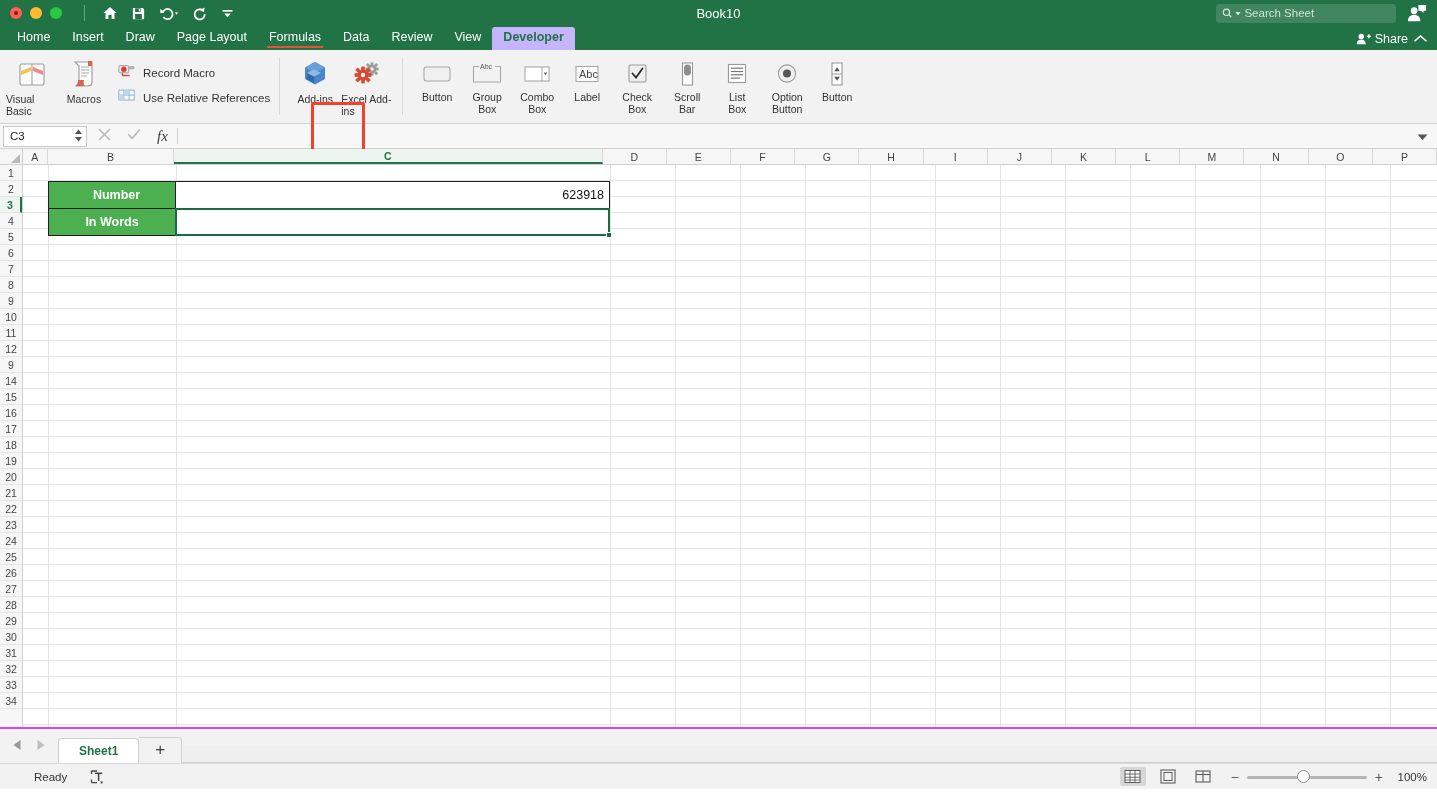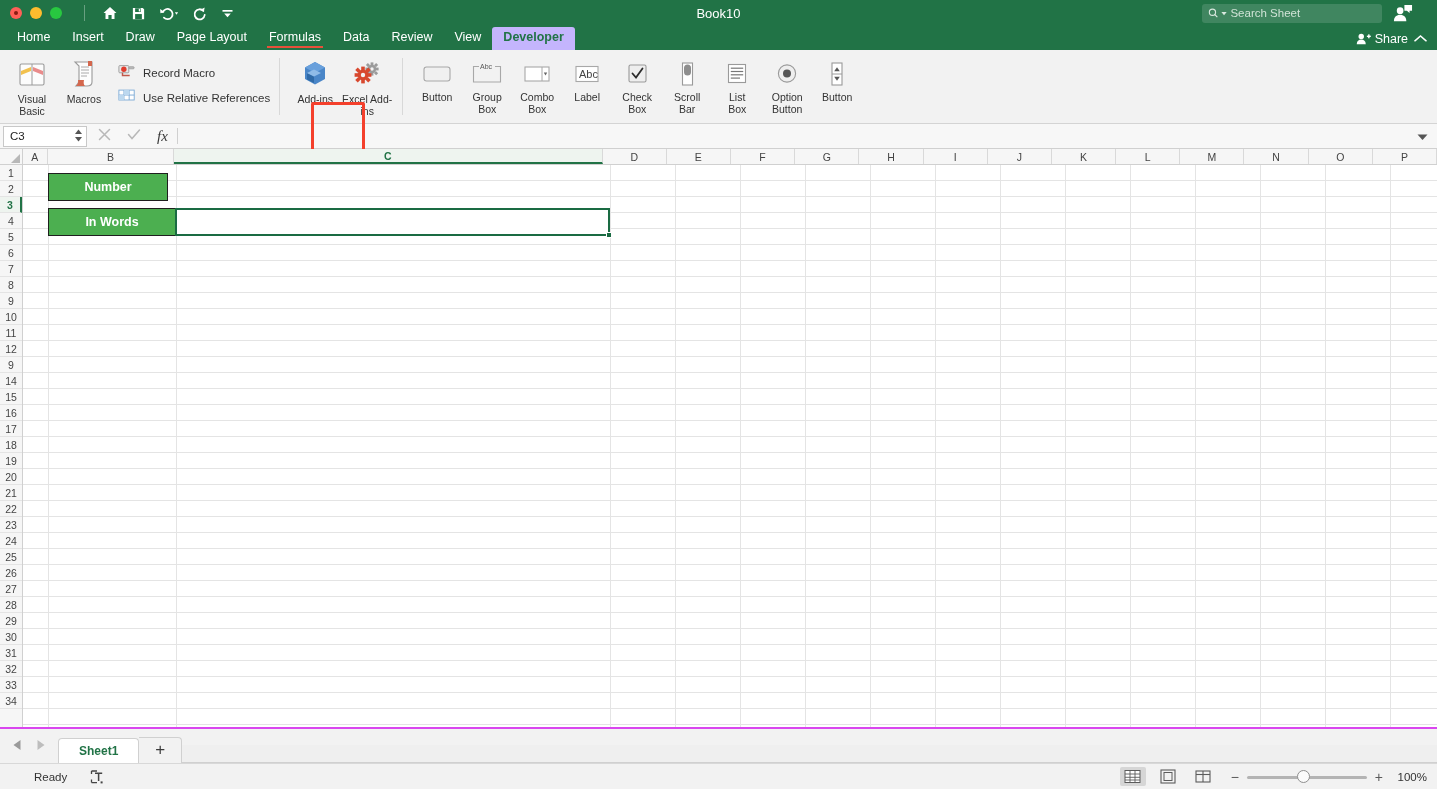--- a/index.html
+++ b/index.html
@@ -31,21 +31,21 @@
   .qat { display: flex; align-items: center; gap: 13px; margin-left: 22px; }
   .qat-sep { width: 1px; height: 16px; background: rgba(255,255,255,.32); margin-right: 4px; }
   .qicon { display: flex; align-items: center; color: #fff; cursor: default; }
   .qicon svg { display: block; }
   .apptitle {
     position: absolute; left: 0; right: 0; text-align: center;
     color: #fff; font-size: 13px; font-weight: 400; pointer-events: none;
   }
   .tb-right {
     margin-left: auto; display: flex; align-items: center;
-    gap: 10px; padding-right: 24px;
+    gap: 10px; padding-right: 10px;
   }
   .searchbox {
     width: 180px; height: 19px; background: rgba(255,255,255,.14);
     border-radius: 3px; display: flex; align-items: center;
     padding: 0 6px; gap: 3px;
   }
   .searchbox input {
     background: transparent; border: none; outline: none;
     color: #e7f1ea; font-size: 11.5px; width: 100%;
     font-family: "Liberation Sans", sans-serif;
@@ -81,21 +81,21 @@
     border-bottom: 1px solid #d4d4d4;
     display: flex; align-items: stretch; position: relative;
   }
   .rgroup { display: flex; align-items: flex-start; padding: 4px 6px 0; }
   .rsep { width: 1px; background: #d8d8d8; margin: 8px 3px; align-self: stretch; }
   .big-btn {
     width: 52px; display: flex; flex-direction: column; align-items: center;
     padding-top: 3px; cursor: default;
   }
   .big-btn .lbl {
-    font-size: 10.5px; color: #333; text-align: center;
+    font-size: 10.5px; color: #333; 
     line-height: 11.5px; margin-top: 3px;
   }
   .ico { height: 34px; display: flex; align-items: center; justify-content: center; }
   .small-col { display: flex; flex-direction: column; gap: 5px; padding: 9px 0 0 8px; }
   .small-btn { display: flex; align-items: center; gap: 7px; cursor: default; }
   .small-btn .lbl { font-size: 11.5px; color: #333; white-space: nowrap; }
 
   .ctrl-btn {
     width: 50px; display: flex; flex-direction: column; align-items: center;
     padding-top: 5px; cursor: default;
@@ -693,21 +693,22 @@
           <div class="gl-v" style="left: 912px;"></div>
           <div class="gl-v" style="left: 977px;"></div>
           <div class="gl-v" style="left: 1042px;"></div>
           <div class="gl-v" style="left: 1107px;"></div>
           <div class="gl-v" style="left: 1172px;"></div>
           <div class="gl-v" style="left: 1237px;"></div>
           <div class="gl-v" style="left: 1302px;"></div>
           <div class="gl-v" style="left: 1367px;"></div>
         </div>
 
-      <div class="cell cell-green" style="left:25px; top:8px; width:120px; height:28px;">Number</div>
+      <div class="cell cell-green" style="left:25px; top:16px; width:137px; height:28px;">Number</div>
+      <div class="cell cell-num" style="left:152px; top:16px; width:435px; height:28px;">623918</div>
       <div class="cell cell-green" style="left:25px; top:43px; width:128px; height:28px;">In Words</div>
       <div class="cell cell-empty" style="left:152px; top:43px; width:435px; height:28px;"></div>
 
       <div class="selbox" style="left:152px; top:43px; width:435px; height:28px;"></div>
       <div class="fillhandle" style="left:583px; top:67px;"></div>
     </div>
   </div>
 </div>
 
 <div class="sheetbar">

